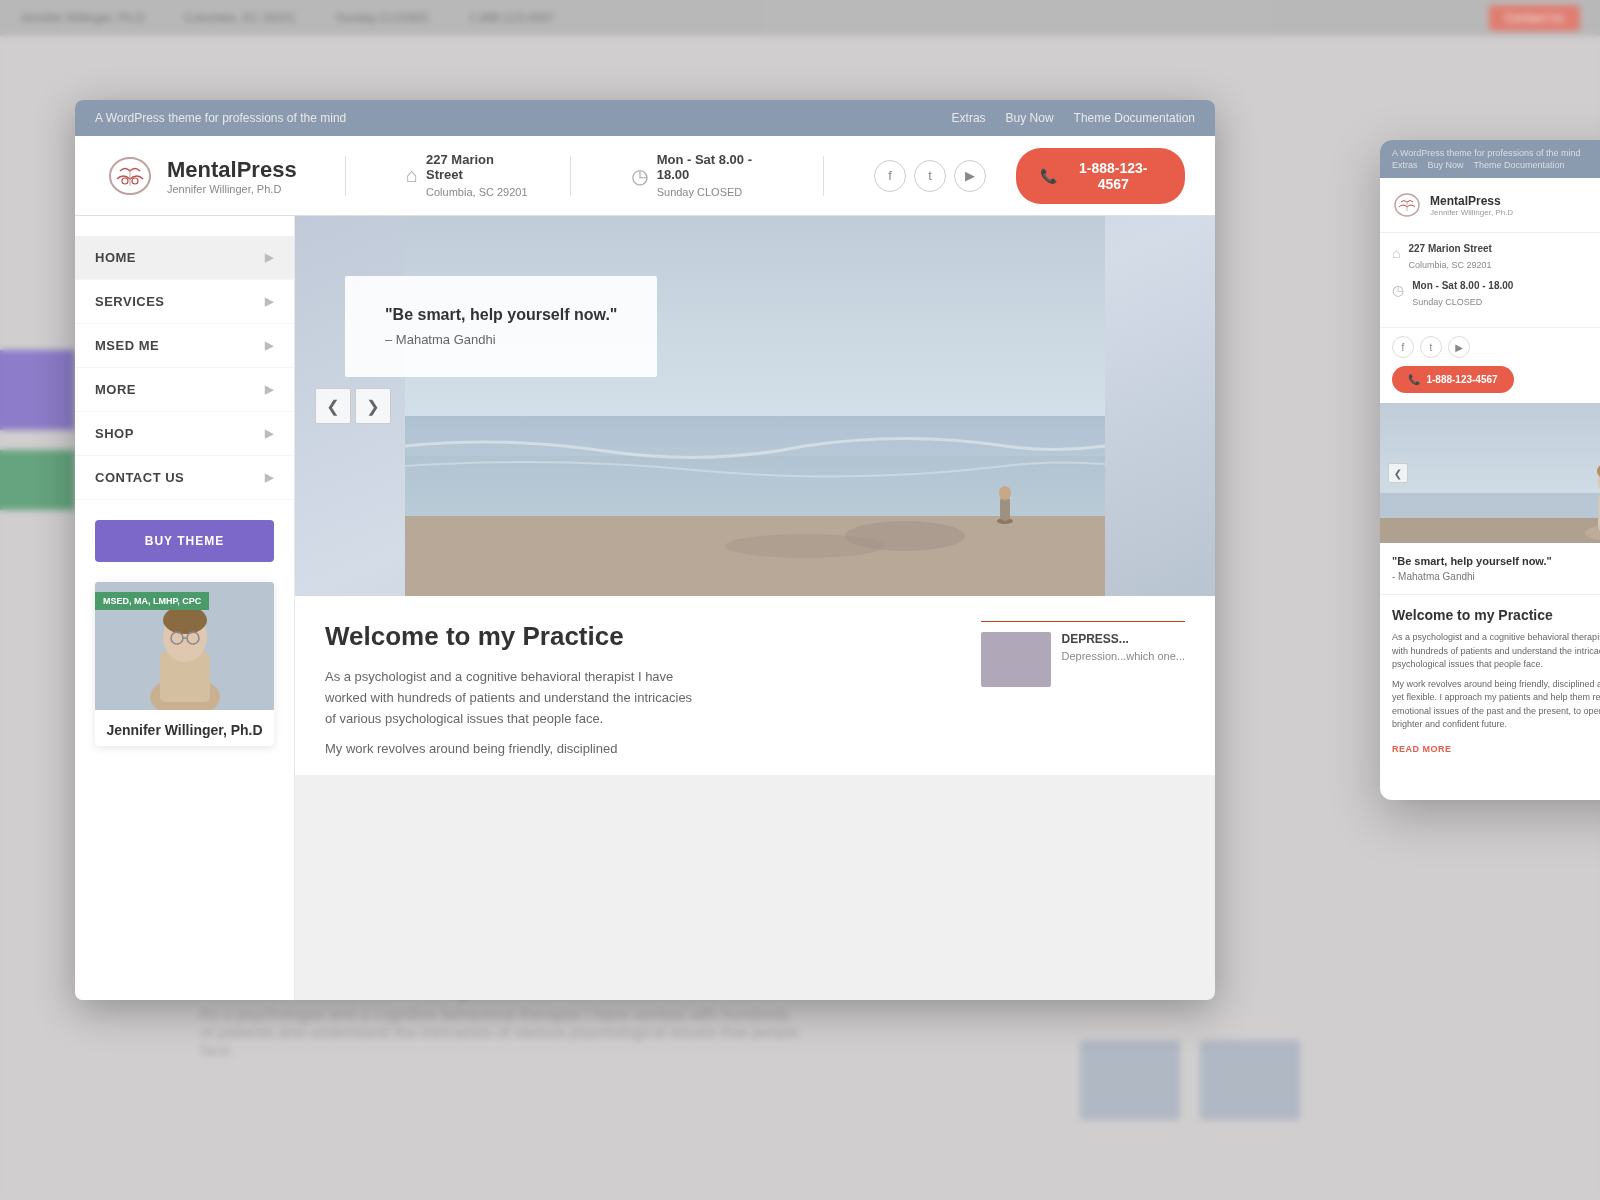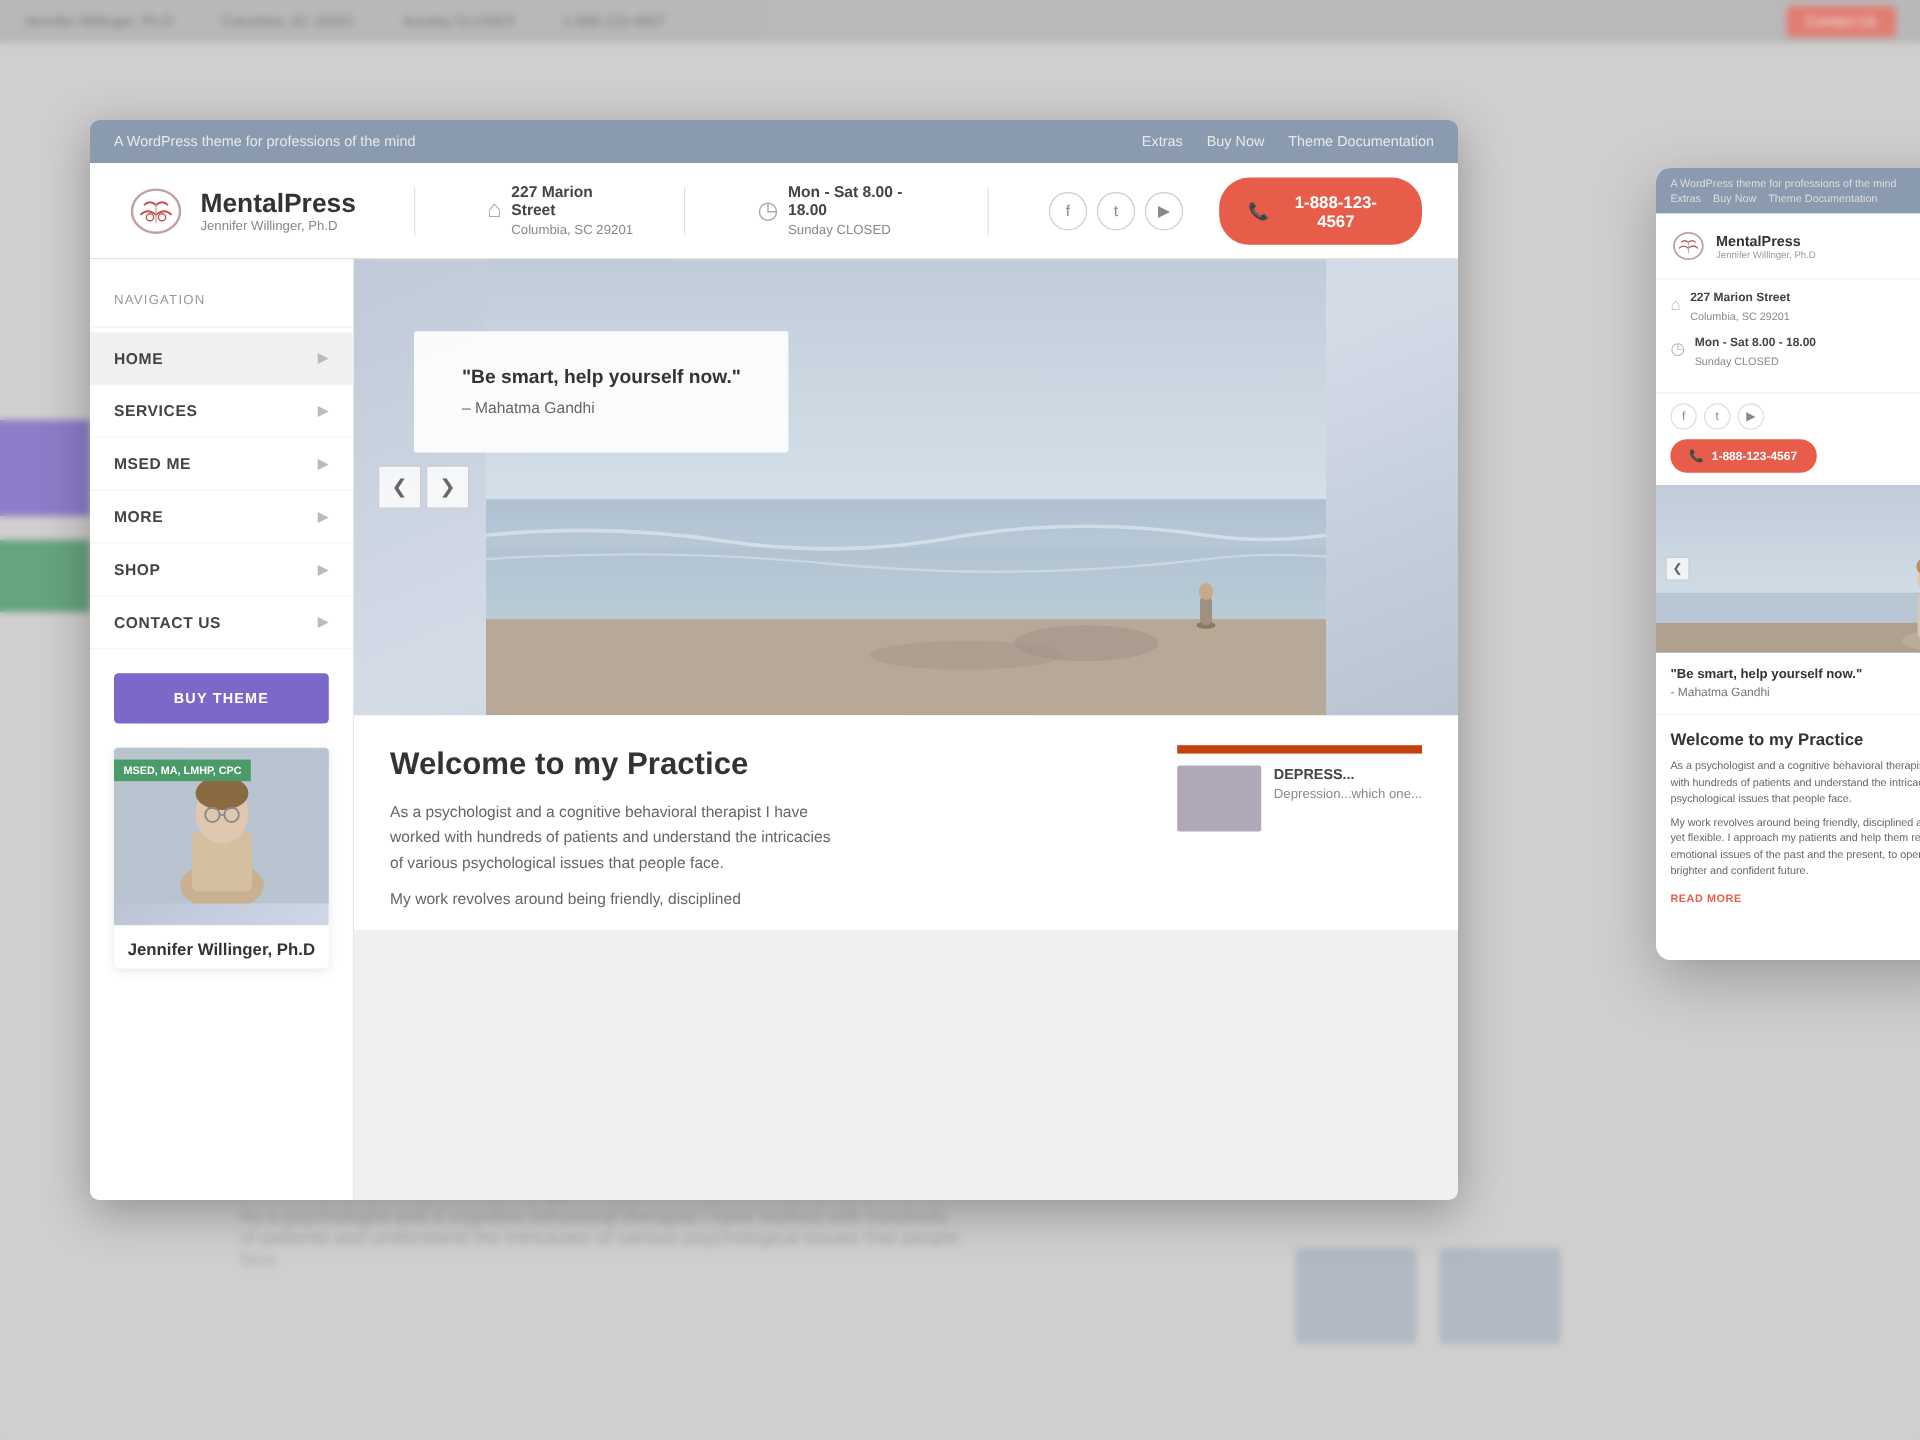--- a/index.html
+++ b/index.html
@@ -247,21 +247,21 @@
     .profile-card {
       margin: 0 20px;
       background: white;
       border-radius: 4px;
       overflow: hidden;
       box-shadow: 0 2px 8px rgba(0,0,0,0.1);
     }
 
     .profile-img-area {
       position: relative;
-      height: 148px;
+      height: 128px;
       background: linear-gradient(135deg, #b0b8c8 0%, #d0d8e8 100%);
       overflow: hidden;
     }
 
     .profile-badge {
       position: absolute;
       top: 10px;
       left: 0;
       background: #4a9a6a;
       color: white;
@@ -729,21 +729,20 @@
 
     <button class="phone-btn">
       <span>📞</span>
       <span>1-888-123-4567</span>
     </button>
   </div>
 
   <div class="content-area">
 
     <div class="sidebar">
-      <div class="nav-label">NAVIGATION</div>
 
       <div class="nav-item active">
         <span>HOME</span>
         <span class="arrow">▶</span>
       </div>
       <div class="nav-item">
         <span>SERVICES</span>
         <span class="arrow">▶</span>
       </div>
       <div class="nav-item">
@@ -835,21 +834,21 @@
       </div>
 
       <div style="background:white; padding: 25px 30px 15px;">
         <div style="display:flex; gap:20px; align-items:flex-start;">
           <div style="flex:1;">
             <h2 class="welcome-title">Welcome to my Practice</h2>
             <p class="welcome-text" style="margin-bottom:10px;">As a psychologist and a cognitive behavioral therapist I have worked with hundreds of patients and understand the intricacies of various psychological issues that people face.</p>
             <p class="welcome-text">My work revolves around being friendly, disciplined</p>
           </div>
           <div style="flex:0 0 auto; display:flex; flex-direction:column; gap:10px;">
-            <div style="display:flex; gap:10px; align-items:flex-start; border-top:7px solid #c2410c; padding-top:10px;">
+            <div style="display:flex; gap:10px; align-items:flex-start; border-top:1px solid #c2410c; padding-top:10px;">
               <div style="width:70px; height:55px; background:#b0a8b8; border-radius:2px; flex-shrink:0;"></div>
               <div>
                 <strong style="font-size:12px; color:#444; display:block; margin-bottom:4px;">DEPRESS...</strong>
                 <p style="font-size:11px; color:#888;">Depression...which one...</p>
               </div>
             </div>
           </div>
         </div>
       </div>
 

